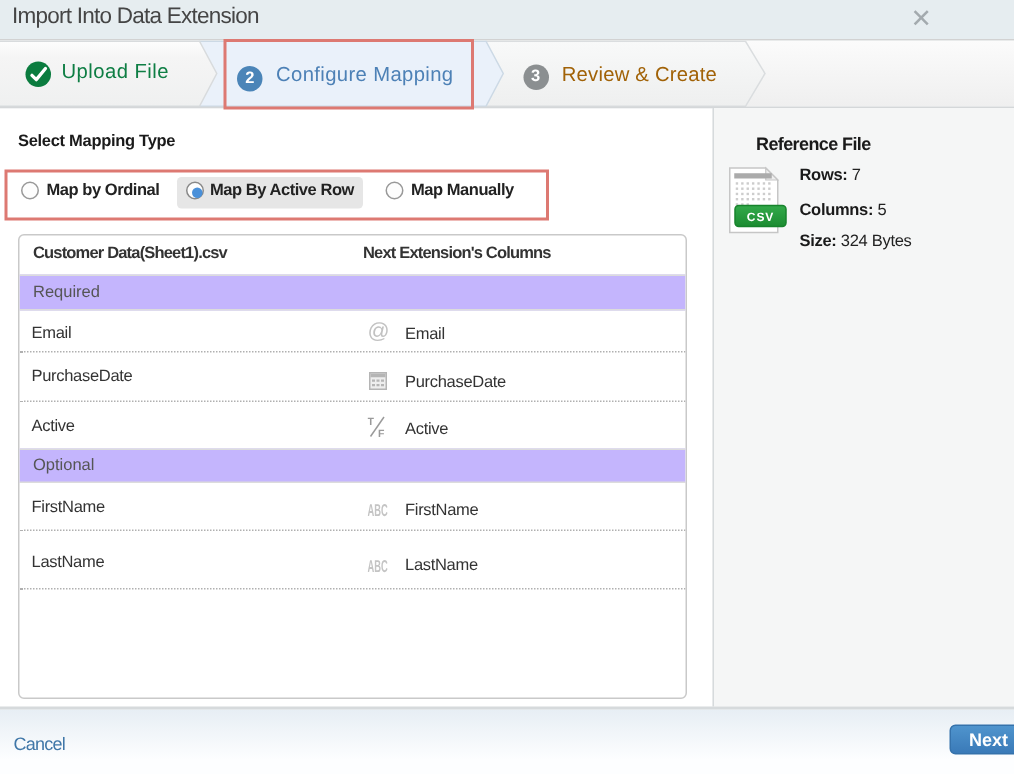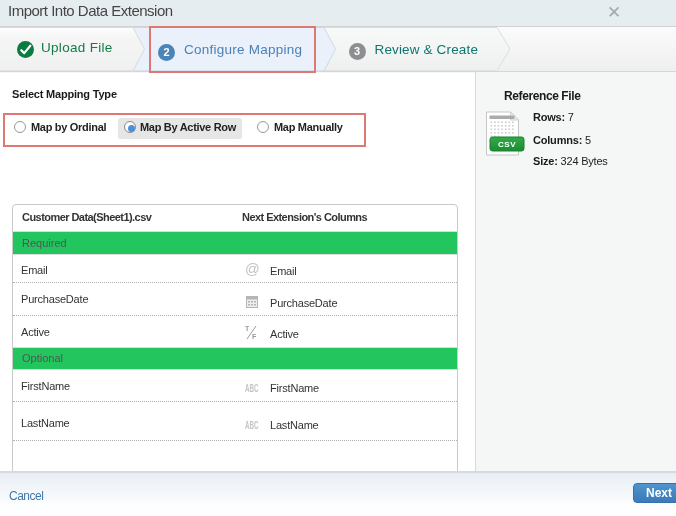--- a/index.html
+++ b/index.html
@@ -14,21 +14,21 @@
 
 
 #band { left:0; top:27px; width:676px; height:46px; }
 .stepcircle { width:17px; height:17px; border-radius:50%; color:#fff; font-size:11px; font-weight:bold; text-align:center; line-height:17px; }
 .steplabel { font-size:13.5px; line-height:13.5px; }
 #c1 { left:17px; top:41px; background:#0b7c3f; }
 #l1 { left:41px; top:41px; color:#0e7e44; letter-spacing:0.3px; }
 #c2 { left:158px; top:43.5px; background:#4b85b8; }
 #l2 { left:184px; top:43px; color:#4d81b6; letter-spacing:0.25px; }
 #c3 { left:348.5px; top:42.7px; background:#8b8f91; }
-#l3 { left:374.5px; top:43px; color:#0f766e; letter-spacing:0.15px; }
+#l3 { left:374.5px; top:43px; color:#a16207; letter-spacing:0.15px; }
 
 
 .redbox { border:2px solid #dd7972; background:transparent; z-index:30; }
 #red1 { left:149px; top:26px; width:167px; height:47px; }
 #red2 { left:3px; top:113px; width:363px; height:34px; }
 
 
 #sidebar { left:475px; top:72px; width:201px; height:399px; background:#f5f6f6; border-left:1px solid #d6dadc; }
 #smt { left:12px; top:89px; font-size:11px; line-height:11px; font-weight:bold; letter-spacing:-0.2px; color:#1a1a1a; }
 
@@ -38,23 +38,23 @@
 #selbox { left:118px; top:118px; width:124px; height:21px; background:#e6e6e6; border-radius:3px; }
 #r1 { left:14px; }
 #rl1 { left:31px; }
 #r2 { left:124px; border-color:#888; }
 #r2 .dot { position:absolute; left:2.5px; top:2.5px; width:7px; height:7px; border-radius:50%; background:#4a90d9; }
 #rl2 { left:140px; }
 #r3 { left:257px; }
 #rl3 { left:274px; }
 
 
-#table { left:12px; top:156px; width:446px; height:310px; border:1px solid #c9c9c9; border-radius:4px; background:#fff; overflow:hidden;margin-top:48px; }
+#table { left:12px; top:156px; width:446px; height:310px; border:1px solid #c9c9c9; border-radius:4px; background:#fff; overflow:hidden; }
 .trow { position:absolute; left:0; width:444px; }
-.gband { background:#22c55e; border-top:1px solid #dcdcdc; border-bottom:1px solid #dcdcdc; color:#555; font-size:11px; line-height:11px; }
+.gband { background:#c4b5fd; border-top:1px solid #dcdcdc; border-bottom:1px solid #dcdcdc; color:#555; font-size:11px; line-height:11px; }
 .dotline { border-bottom:1px dotted #b0b0b0; }
 .celltext { position:absolute; font-size:11px; line-height:11px; letter-spacing:-0.2px; color:#333; }
 .hcell { position:absolute; font-size:11px; line-height:11px; font-weight:bold; letter-spacing:-0.55px; color:#333; }
 .icon { position:absolute; color:#c2c2c2; }
 
 
 #reffile { left:487px; top:90px; font-size:12px; line-height:12px; font-weight:bold; letter-spacing:-0.4px; color:#1a1a1a;padding-left:17px; }
 .sblabel { font-size:11px; line-height:11px; letter-spacing:-0.2px; color:#222; }
 .sblabel b { color:#1a1a1a; }
 

